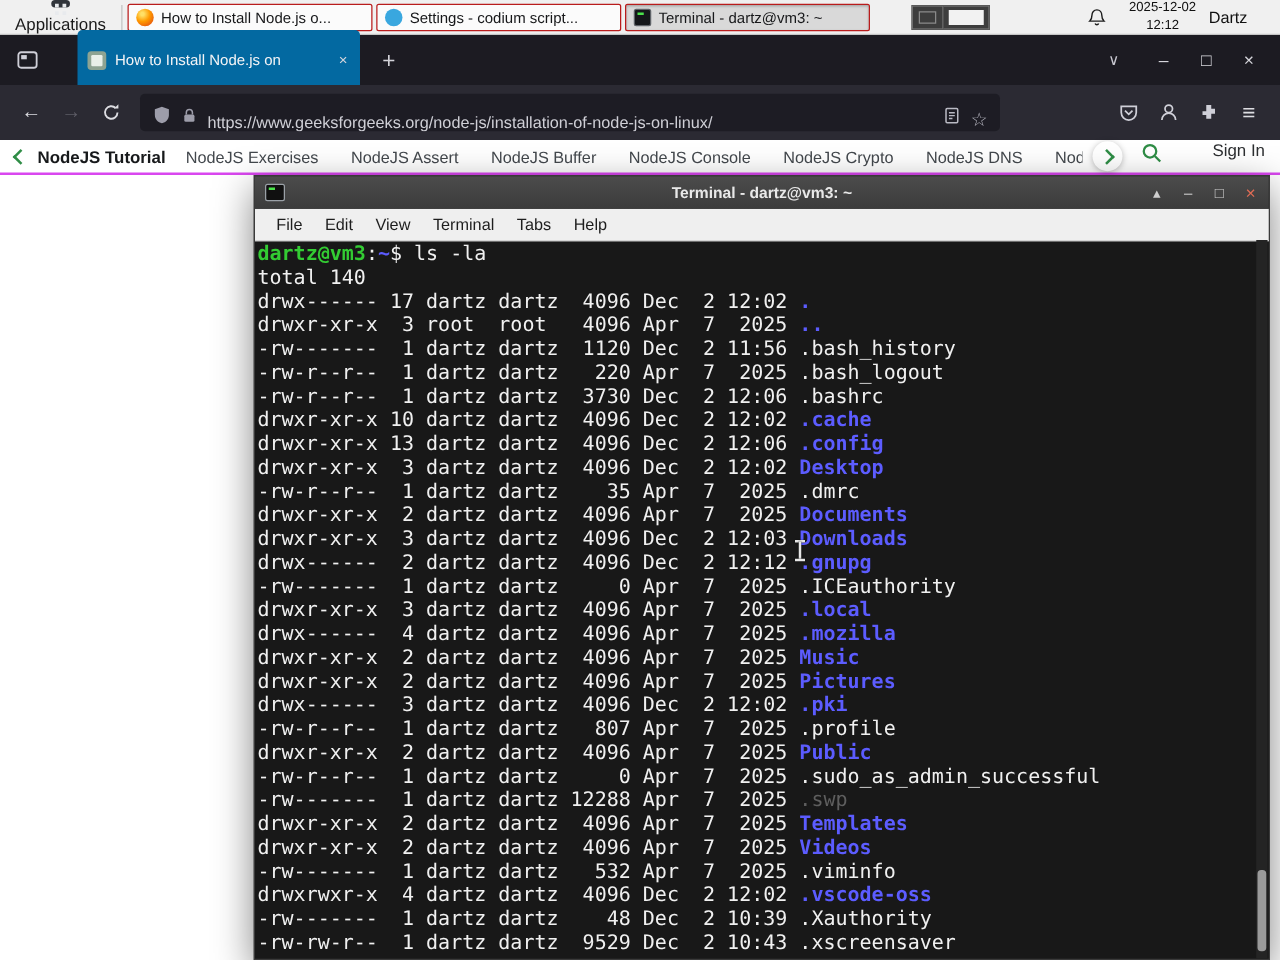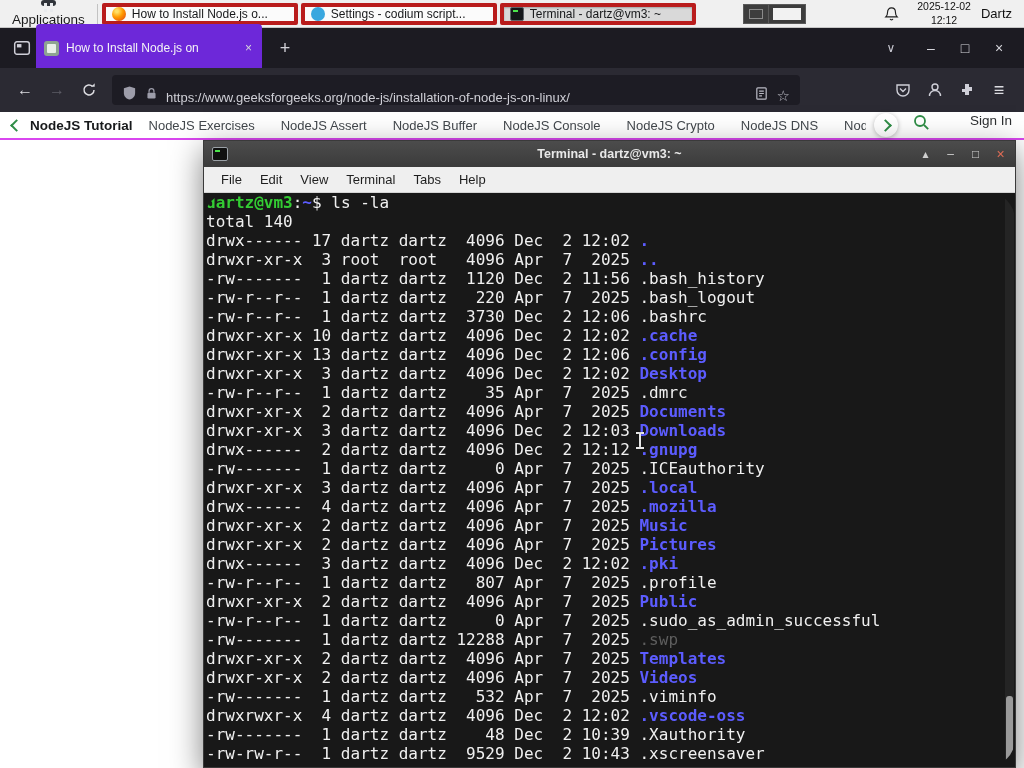--- a/index.html
+++ b/index.html
@@ -9,42 +9,42 @@
   #panel{position:absolute;left:0;top:0;width:1024px;height:28px;background:#f0f0f0;
          border-bottom:1px solid #c6c6c6;display:flex;align-items:center;box-sizing:border-box;padding:0 4px;}
   .apps{display:flex;align-items:center;gap:6px;padding:0 8px;height:100%;cursor:default;flex-direction:column;}
   .apps-icon{width:15px;height:15px;border-radius:3px;background:#30343a;position:relative;}
   .apps-icon::after{content:"";position:absolute;left:3px;top:3px;width:3px;height:3px;background:#e8eaed;
          box-shadow:6px 0 #e8eaed,0 6px #e8eaed,6px 6px #e8eaed;}
   .apps-label{font-size:13.5px;color:#1a1a1a;}
   .psep{width:1px;height:20px;background:#c2c2c2;margin:0 4px;}
   #taskbar{display:flex;align-items:center;gap:3px;height:100%;}
   .task-btn{width:196px;height:22px;display:flex;align-items:center;gap:6px;padding:0 6px;
-            background:#fbfbfb;border:4px solid #b91c1c;border-radius:2px;box-sizing:border-box;overflow:hidden;}
+            background:#fbfbfb;border:1px solid #b91c1c;border-radius:2px;box-sizing:border-box;overflow:hidden;}
   .task-btn.active{background:#d9d9d9;box-shadow:inset 0 1px 2px rgba(0,0,0,.25);}
   .task-label{overflow:hidden;white-space:nowrap;text-overflow:ellipsis;font-size:12px;color:#17181a;}
   .app-ico{width:14px;height:14px;flex:0 0 auto;box-sizing:border-box;}
   .ico-firefox{border-radius:50%;background:radial-gradient(circle at 35% 30%,#ffe066 10%,#ff9a00 45%,#e24b12 90%);}
   .ico-codium{border-radius:50%;background:#39a7df;}
   .ico-terminal{background:#15171a;border:1px solid #5f6368;border-radius:2px;position:relative;}
   .ico-terminal::after{content:"";position:absolute;left:2px;top:2px;width:5px;height:2px;background:#4be34b;}
   .pspacer{flex:1;}
   .pager{display:flex;height:20px;border:1px solid #5a5a5a;margin-right:78px;box-sizing:border-box;}
   .ws{width:24px;background:#3d3d3d;position:relative;}
   .ws + .ws{border-left:1px solid #5a5a5a;width:36px;}
   .win-ghost{position:absolute;inset:4px 5px;border:1px solid #8a8a8a;}
   .win-solid{position:absolute;inset:3px 4px;background:#f2f2f2;}
   .bell{display:flex;align-items:center;margin:0 8px 0 0;}
   .clock{font-size:10.5px;line-height:1.25;color:#111;text-align:center;margin:0 10px;}
-  .user{font-size:13px;color:#111;margin-right:8px;white-space:nowrap;}
+  .user{font-size:13px;color:#111;margin-right:22px;white-space:nowrap;}
   
   #tabbar{position:absolute;left:0;top:28px;width:1024px;height:40px;background:#1c1b22;
           display:flex;align-items:center;box-sizing:border-box;padding:0 8px;}
   .fxview{display:flex;align-items:center;justify-content:center;width:28px;height:28px;border-radius:4px;}
-  .tab{margin-left:0;width:226px;height:48px;background:#6d28d9;border-radius:4px;display:flex;
+  .tab{margin-left:26px;width:226px;height:48px;background:#0369a1;border-radius:4px;display:flex;
        align-items:center;gap:7px;padding:0 8px;box-sizing:border-box;}
   .favicon{width:15px;height:15px;border-radius:3px;background:#8ea392;position:relative;flex:0 0 auto;}
   .favicon::after{content:"";position:absolute;inset:3px;background:#e9efe9;border-radius:1px;}
   .tab-title{flex:1;font-size:12px;color:#f4f4f6;white-space:nowrap;overflow:hidden;}
   .tab-close{font-size:12px;color:#d6d6dc;padding:0 2px;}
   .newtab{font-size:18px;color:#d2d2d8;margin-left:10px;width:26px;text-align:center;}
   .tspacer{flex:1;}
   .alltabs{font-size:12px;color:#c9c9d2;width:26px;text-align:center;margin-right:10px;}
   .wbtn{width:34px;height:40px;display:flex;align-items:center;justify-content:center;
         font-size:14px;color:#d6d6dc;}
@@ -78,21 +78,21 @@
   .tbar{height:26px;background:linear-gradient(#4c4c4c,#3b3b3b);position:relative;display:flex;align-items:center;}
   .ticon{margin-left:8px;width:14px;height:12px;background:#101010;border:1px solid #9aa0a6;border-radius:2px;position:relative;}
   .ticon::after{content:"";position:absolute;left:2px;top:2px;width:5px;height:2px;background:#4be34b;}
   .ttitle{position:absolute;left:0;right:0;text-align:center;font-size:12.5px;font-weight:bold;color:#e8e8e8;pointer-events:none;}
   .tbtns{position:absolute;right:6px;top:0;height:26px;display:flex;align-items:center;gap:8px;}
   .tbtn{width:17px;text-align:center;font-size:12px;color:#cfcfcf;}
   .tbtn.close{color:#e06c55;font-size:14px;}
   .tmenu{height:25px;background:#efefef;border-bottom:1px solid #d4d4d4;display:flex;align-items:center;padding-left:8px;}
   .tmenu-item{padding:0 9px;font-size:13px;color:#1e1e1e;}
   .tbody{position:absolute;left:0;top:51px;right:0;bottom:0;padding:1px 0 0 2px;overflow:hidden;
-         font-family:"DejaVu Sans Mono",monospace;font-size:16px;line-height:19px;color:var(--term-fg);border-radius:28px;}
+         font-family:"DejaVu Sans Mono",monospace;font-size:16px;line-height:19px;color:var(--term-fg);}
   .tline{white-space:pre;height:19px;}
   .t-fg{color:var(--term-fg);}
   .t-green{color:var(--term-green);font-weight:bold;}
   .t-blue{color:var(--term-blue);font-weight:bold;}
   .t-dir{color:var(--term-blue);font-weight:bold;}
   .t-dim{color:var(--term-dim);}
   .sb-track{position:absolute;right:1px;top:0;bottom:0;width:9px;background:#242424;}
   .sb-thumb{position:absolute;right:2px;bottom:6px;width:7px;height:65px;background:#9a9a9a;border-radius:3px;}
   
   #cursor{position:absolute;left:635px;top:432px;width:10px;height:17px;z-index:99;pointer-events:none;}

